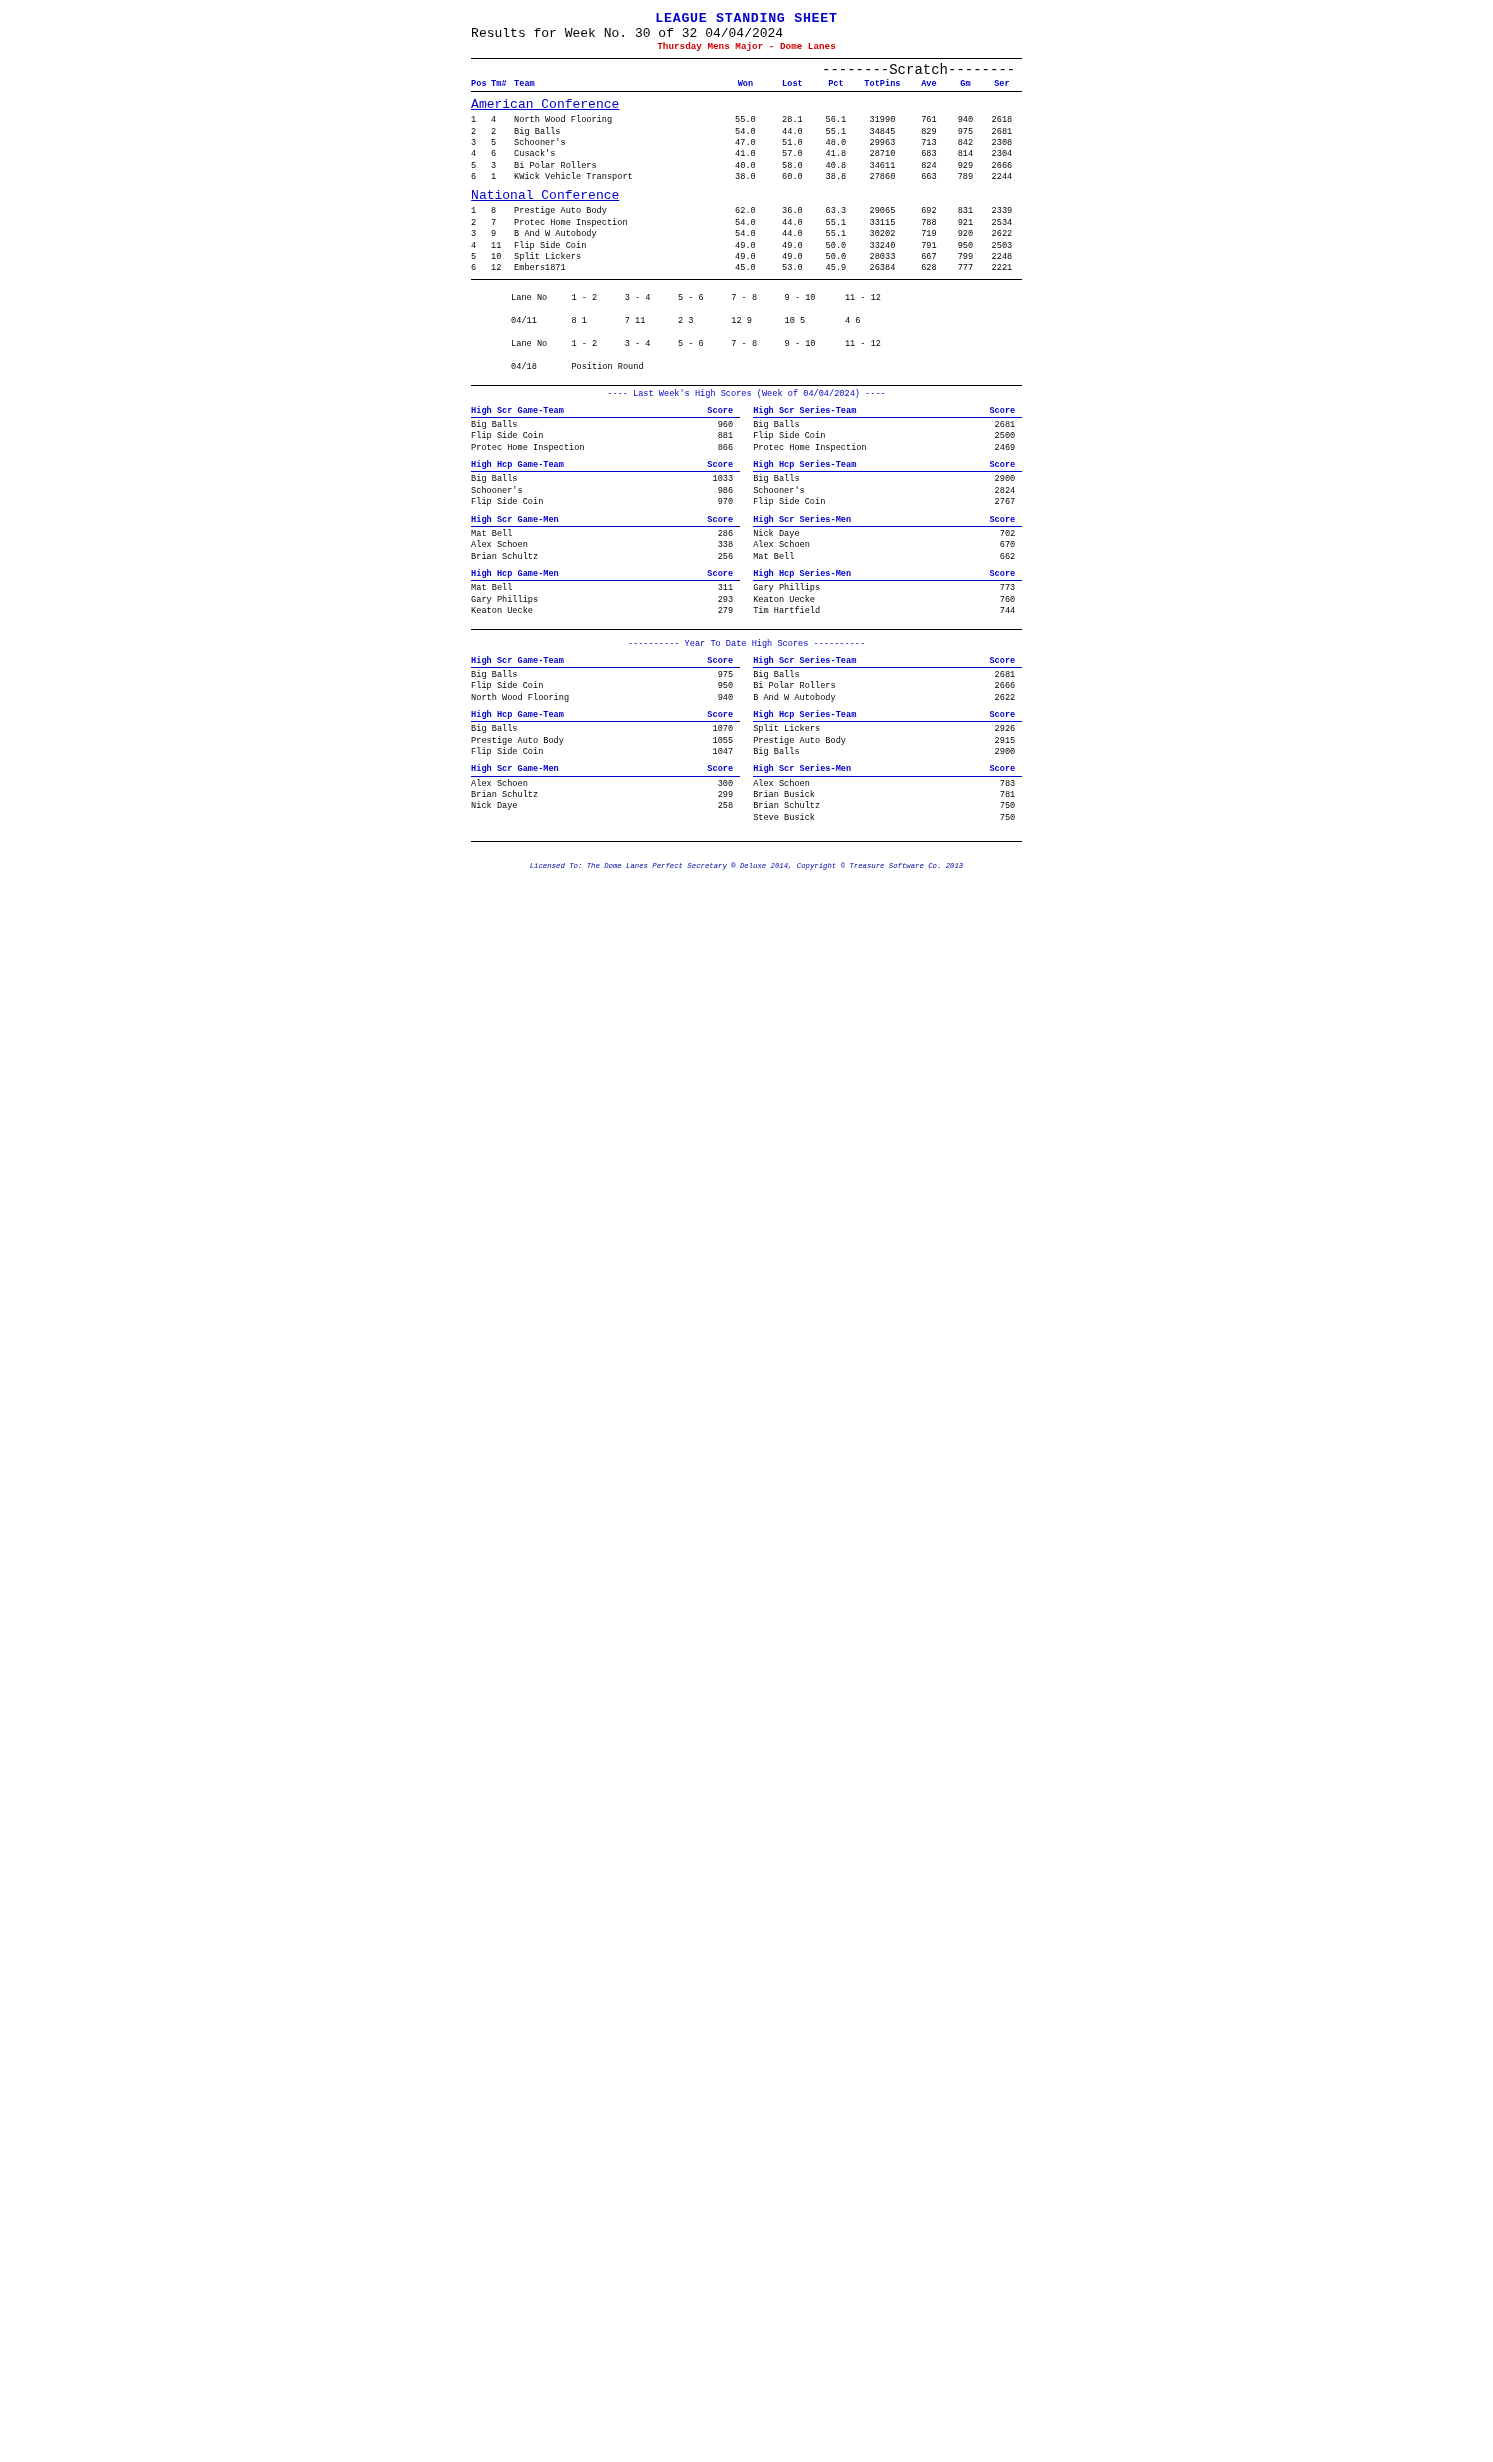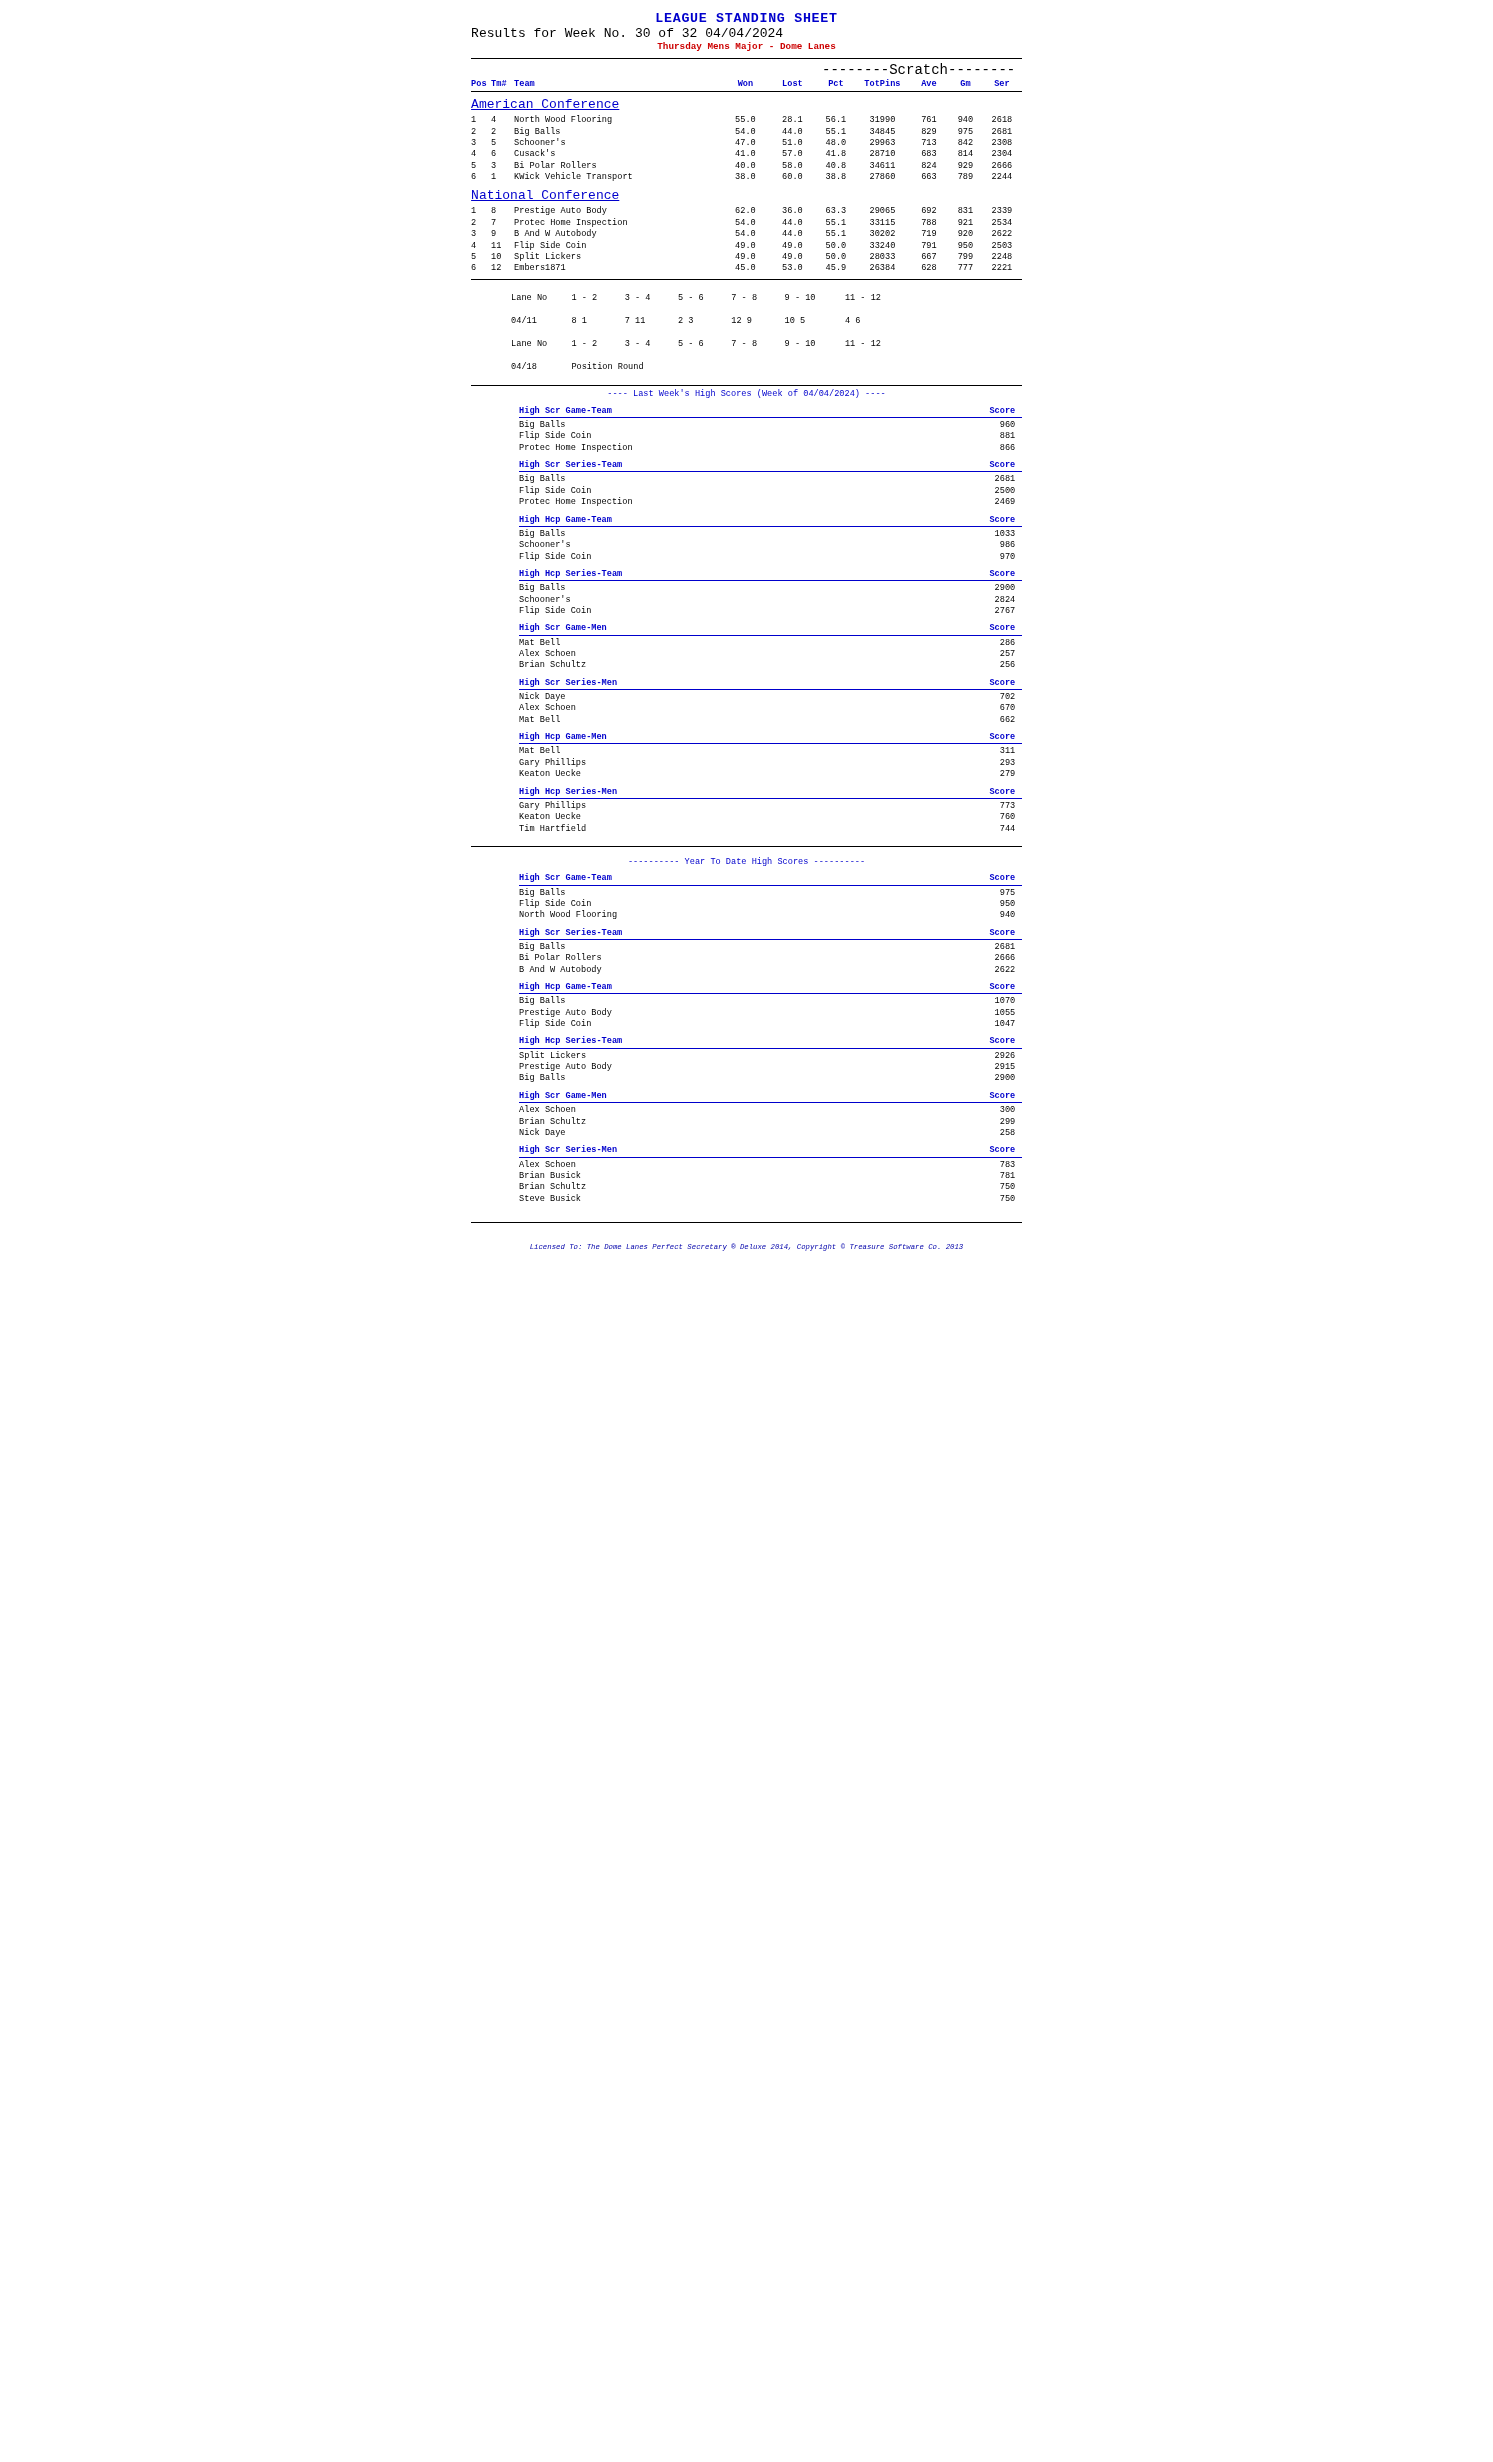--- a/index.html
+++ b/index.html
@@ -68,23 +68,22 @@
       font-size: 8.6px;
     }
     .scores-title {
       text-align: center;
       color: #0000cc;
       font-size: 8.6px;
       margin-bottom: 6.7px;
     }
     .scores-grid {
       display: grid;
-      grid-template-columns: 1fr;
+      grid-template-columns: 1fr 1fr;
       gap: 0 13.3px;
-      margin-left: 48px;
     }
     .score-category {
       margin-bottom: 6.7px;
     }
     .score-cat-header {
       display: grid;
       grid-template-columns: 1fr 47px;
       color: #0000cc;
       font-weight: bold;
       border-bottom: 0.7px solid #0000cc;
@@ -420,21 +419,21 @@
       <span>High Scr Game-Men</span>
       <span style="text-align:right; padding-right:6.7px;">Score</span>
     </div>
     <div id="lw-scr-game-men">
         <div class="score-entry">
       <span>Mat Bell</span>
       <span class="score-val">286</span>
     </div>
         <div class="score-entry">
       <span>Alex Schoen</span>
-      <span class="score-val">257</span>
+      <span class="score-val">338</span>
     </div>
         <div class="score-entry">
       <span>Brian Schultz</span>
       <span class="score-val">256</span>
     </div>
       </div>
   </div>
 
   <div class="score-category">
     <div class="score-cat-header">

